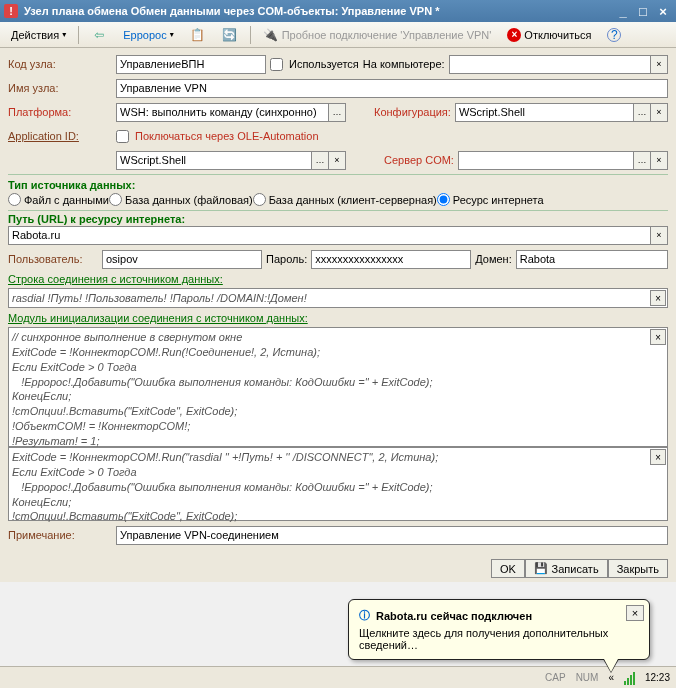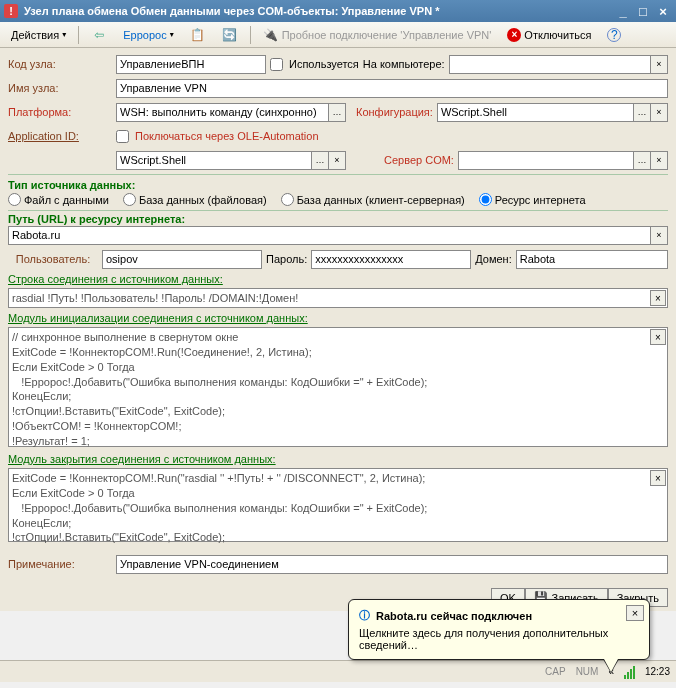--- a/index.html
+++ b/index.html
@@ -9,36 +9,36 @@
 .titlebar .title { flex: 1; }
 .titlebar .winbtn { width: 18px; height: 14px; margin-left: 2px; display: flex; align-items: center; justify-content: center; cursor: pointer; font-weight: bold; font-size: 13px; color:#fff;}
 .toolbar { background: linear-gradient(#f8f8f4,#ece8dc); height: 26px; display: flex; align-items: center; padding: 0 4px; border-bottom: 1px solid #b8b4a8; gap:2px;}
 .toolbar-btn { padding: 2px 6px; background: transparent; border: 1px solid transparent; cursor: pointer; display: flex; align-items: center; gap:3px;}
 .toolbar-sep { width: 1px; height: 18px; background: #b0aca0; margin: 0 3px; }
 .toolbar .icon-sq { width:16px; height:16px; display:inline-flex;align-items:center;justify-content:center;font-size:12px;}
 .content { padding: 6px 8px; background: #ece8dc; }
 .row { display: flex; align-items: center; margin-bottom: 4px; min-height:20px; gap:4px;}
 .label { min-width: 104px; color: #804020; font-weight: normal; white-space:nowrap;}
 .label.link { text-decoration: underline; color:#804020;}
-.label.short { min-width:90px;text-align:center;}
+.label.short { min-width:90px;}
 .input-wrap { flex: 1; display: flex; align-items: center; background: #fff; border: 1px solid #888; height: 19px; }
 .input-wrap input { flex: 1; border: none; outline: none; padding: 0 3px; background: transparent; height:17px;}
 .input-wrap .btn { width: 17px; height: 17px; background: #f0f0e8; border-left: 1px solid #888; display: flex; align-items: center; justify-content: center; cursor: pointer; font-size:9px;}
 .checkbox-wrap { display:flex; align-items:center; gap:6px;}
 .checkbox-wrap input {width:13px;height:13px;}
 .green-label { color: #007000; font-weight:bold;}
 .green-head { color:#007000; text-decoration:underline; margin-bottom:3px;}
-.radiogroup { display:flex; gap:14px; margin-top:2px; margin-bottom:4px;}
+.radiogroup { display:flex; margin-top:2px; margin-bottom:4px;}
 .radiogroup label { display:flex; align-items:center; gap:3px; cursor:pointer;}
-.textarea { width:100%; background:#fff; border:1px solid #888; padding:2px 3px; font-family:Arial; resize:none; position:relative;}
+.textarea { width:100%; background:#fff; border:1px solid #888; padding:2px 3px; font-family:Arial; resize:none; position:relative;font-style:italic;}
 .textarea .x-btn { position:absolute; right:1px; top:1px; width:16px; height:16px; background:#f0f0e8; border:1px solid #888; display:flex; align-items:center; justify-content:center; cursor:pointer; font-size:10px;}
 .textarea .txt { white-space:pre-wrap; line-height:1.35; color:#555;}
 .bottom-bar { display:flex; justify-content:flex-end; padding:4px 8px; background:#ece8dc;}
 .bottom-bar button { padding:2px 8px; background:#f0f0e8; border:1px solid #888; cursor:pointer; display:flex; align-items:center; gap:4px;}
-.statusbar { height:22px; background:#ece8dc; border-top:1px solid #b8b4a8; display:flex; align-items:center; justify-content:flex-end; padding:0 6px; gap:10px; position:absolute; bottom:6px; left:0; width:676px;}
+.statusbar { height:22px; background:#ece8dc; border-top:1px solid #b8b4a8; display:flex; align-items:center; justify-content:flex-end; padding:0 6px; gap:10px; position:absolute; bottom:0; left:0; width:676px;}
 .statusbar span { color:#888; font-size:10px;}
 .balloon { position:absolute; right:26px; bottom:28px; width:302px; background:#ffffe8; border:1px solid #222; border-radius:6px; padding:8px 10px; box-shadow:2px 2px 4px rgba(0,0,0,.3);}
 .balloon .b-head { display:flex; align-items:center; gap:6px; font-weight:bold; margin-bottom:4px;}
 .balloon .b-close { position:absolute; right:5px; top:5px; width:18px; height:16px; border:1px solid #888; background:#f0f0e8; display:flex; align-items:center; justify-content:center; cursor:pointer;}
 .balloon .b-tail { position:absolute; right:30px; bottom:-14px; width:0; height:0; border-left:8px solid transparent; border-right:8px solid transparent; border-top:14px solid #222;}
 .balloon .b-tail::after { content:''; position:absolute; left:-7px; top:-14px; width:0; height:0; border-left:7px solid transparent; border-right:7px solid transparent; border-top:13px solid #ffffe8;}
 .disconnect-icon { width:14px;height:14px;background:#d00;border-radius:50%;display:inline-flex;align-items:center;justify-content:center;color:#fff;font-size:10px;font-weight:bold;}
 .red-label { color:#c03020;}
 .signal-icon { display:inline-flex; align-items:flex-end; gap:1px; height:14px;}
 .signal-icon i { width:2px; background:#3a3;}
@@ -112,21 +112,21 @@
         <input value="Управление VPN" style="">
       </div>
   </div>
 
   <div class="row">
     <span class="label red-label">Платформа:</span>
     <div class="input-wrap" style="flex:0 0 230px;">
         <input value="WSH: выполнить команду (синхронно)" style="">
         <span class="btn">…</span>
       </div>
-    <span class="label red-label" style="min-width:auto;margin-left:6px;">Конфигурация:</span>
+    <span class="label red-label" style="min-width:auto;margin-left:24px;">Конфигурация:</span>
     <div class="input-wrap">
         <input value="WScript.Shell" style="">
         <span class="btn">…</span>
         <span class="btn">×</span>
       </div>
   </div>
 
   <div class="row">
     <span class="label link red-label">Application ID:</span>
     <label class="checkbox-wrap">
@@ -206,31 +206,30 @@
 ExitCode = !КоннекторCOM!.Run(!Соединение!, 2, Истина);
 Если ExitCode &gt; 0 Тогда
    !Ерророс!.Добавить("Ошибка выполнения команды: КодОшибки =" + ExitCode);
 КонецЕсли;
 !стОпции!.Вставить("ExitCode", ExitCode);
 !ОбъектCOM! = !КоннекторCOM!;
 !Результат! = 1;</div>
     <div class="x-btn">×</div>
   </div>
 
-  <div class="green-head" style="margin-top:6px;">Модуль закрытия соединения с источником данных:</div>
   <div class="textarea" style="height:74px;">
     <div class="txt">ExitCode = !КоннекторCOM!.Run("rasdial '' +!Путь! + '' /DISCONNECT", 2, Истина);
 Если ExitCode &gt; 0 Тогда
    !Ерророс!.Добавить("Ошибка выполнения команды: КодОшибки =" + ExitCode);
 КонецЕсли;
 !стОпции!.Вставить("ExitCode", ExitCode);</div>
     <div class="x-btn">×</div>
   </div>
 
-  <div class="row" style="margin-top:12px;">
+  <div class="row" style="margin-top:4px;">
     <span class="label">Примечание:</span>
     <div class="input-wrap">
         <input value="Управление VPN-соединением" style="">
       </div>
   </div>
 
 </div>
 
 <div class="bottom-bar">
   <button>

